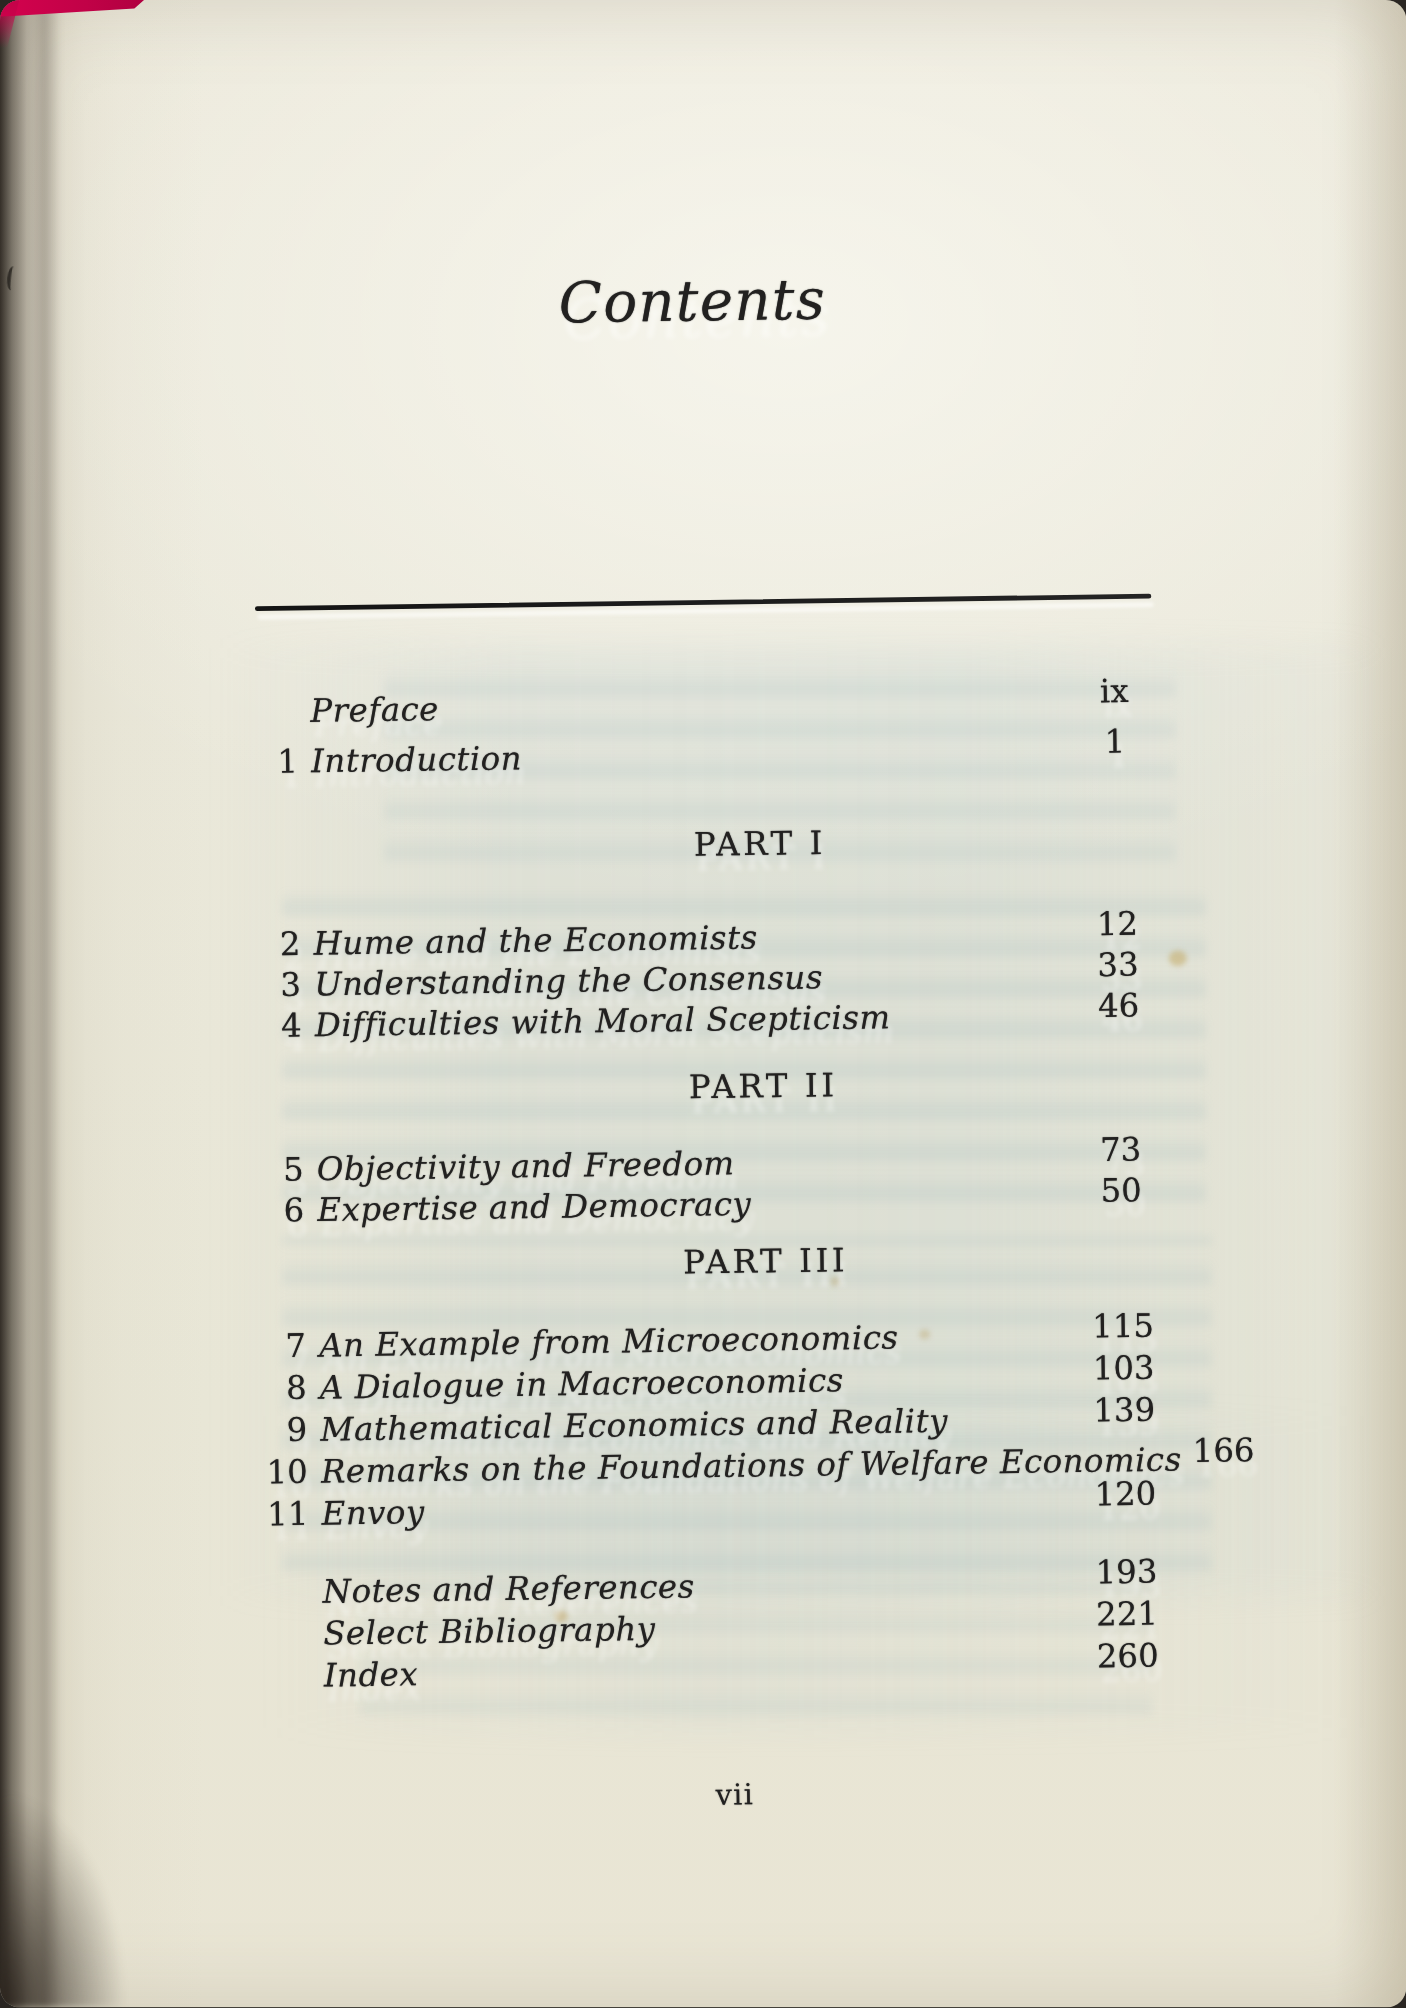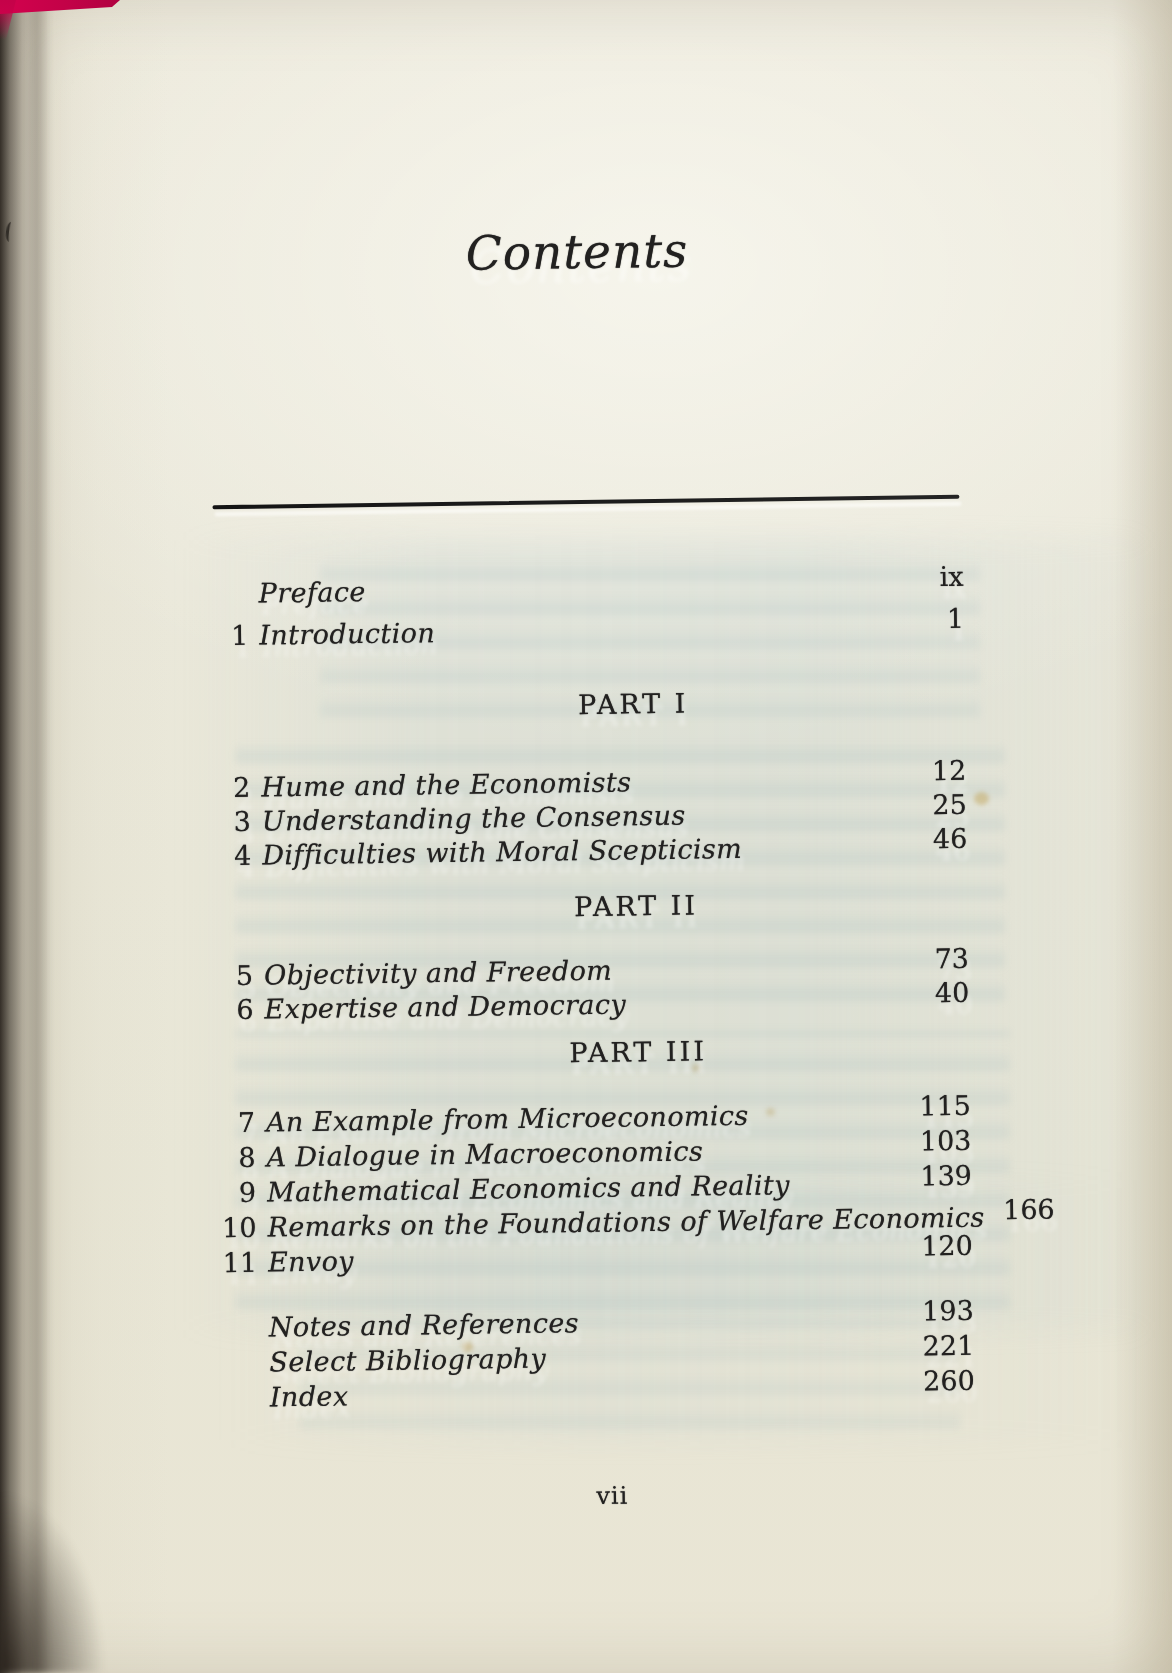--- a/index.html
+++ b/index.html
@@ -7,20 +7,21 @@
     width:1172px;height:1673px;overflow:hidden;
     font-family:"DejaVu Serif","Liberation Serif",serif;
     background:#2a2622;
   }
   .scan{
     position:relative;width:1172px;height:1673px;overflow:hidden;
     background:
       radial-gradient(1100px 700px at 56% 16%, rgba(255,255,250,0.55), rgba(255,255,250,0) 70%),
       linear-gradient(180deg,#ece9db 0%,#eae8da 35%,#e8e6d6 70%,#e9e5d4 100%);
     box-shadow:inset 0 0 70px rgba(125,110,85,0.22);
+    border-radius:17px;
   }
   
   .tint-mid{
     position:absolute;left:180px;top:540px;width:960px;height:790px;
     background:linear-gradient(90deg,rgba(185,200,202,0) 0%,rgba(185,202,203,0.22) 25%,rgba(190,206,205,0.28) 65%,rgba(185,200,202,0.05) 100%);
     filter:blur(12px);pointer-events:none;
   }
   .tint-low{
     position:absolute;left:220px;top:1180px;width:920px;height:260px;
     background:linear-gradient(90deg,rgba(190,205,205,0) 0%,rgba(190,205,205,0.18) 40%,rgba(190,205,205,0) 100%);
@@ -97,21 +98,21 @@
     border-radius:2px;
     box-shadow:2px 7px 3px rgba(255,255,254,0.65);
   }
   .toc{position:absolute;left:214px;top:572px;width:754px;}
   .row{
     display:flex;align-items:baseline;line-height:34px;font-size:27px;
     text-shadow:0 0 1px rgba(28,28,28,0.65), 3px 12px 4px rgba(255,255,254,0.45);
   }
   .row .num{width:38px;text-align:right;margin-right:11px;font-style:normal;flex:none;}
   .row .label{flex:1;font-style:italic;letter-spacing:0.4px;white-space:nowrap;}
-  .row .pg{width:70px;text-align:right;font-style:normal;flex:none;transform:translateY(-7px);}
+  .row .pg{width:70px;text-align:center;font-style:normal;flex:none;transform:translateY(-7px);}
   .part-heading{
     margin:0;text-align:center;font-size:27px;font-weight:500;font-style:normal;
     letter-spacing:3px;line-height:34px;transform:translateX(45px);
     text-shadow:0 0 1px rgba(25,25,25,0.8), 2px 12px 4px rgba(255,255,254,0.5);
   }
   .front-group{margin-top:0;}
   .front-group .row + .row{margin-top:8px;}
   .ph-1{margin-top:40px;}
   .group-1{margin-top:44px;}
   .ph-2{margin-top:22px;}
@@ -166,40 +167,40 @@
       <h2 class="part-heading ph-1">PART I</h2>
       <div class="group-1">
         <div class="row">
           <span class="num">2</span>
           <span class="label">Hume and the Economists</span>
           <span class="pg">12</span>
         </div>
         <div class="row">
           <span class="num">3</span>
           <span class="label">Understanding the Consensus</span>
-          <span class="pg">25</span>
+          <span class="pg">33</span>
         </div>
         <div class="row">
           <span class="num">4</span>
           <span class="label">Difficulties with Moral Scepticism</span>
           <span class="pg">46</span>
         </div>
       </div>
 
       <h2 class="part-heading ph-2">PART II</h2>
       <div class="group-2">
         <div class="row">
           <span class="num">5</span>
           <span class="label">Objectivity and Freedom</span>
           <span class="pg">73</span>
         </div>
         <div class="row">
           <span class="num">6</span>
           <span class="label">Expertise and Democracy</span>
-          <span class="pg">40</span>
+          <span class="pg">50</span>
         </div>
       </div>
 
       <h2 class="part-heading ph-3">PART III</h2>
       <div class="group-3">
         <div class="row">
           <span class="num">7</span>
           <span class="label">An Example from Microeconomics</span>
           <span class="pg">115</span>
         </div>

